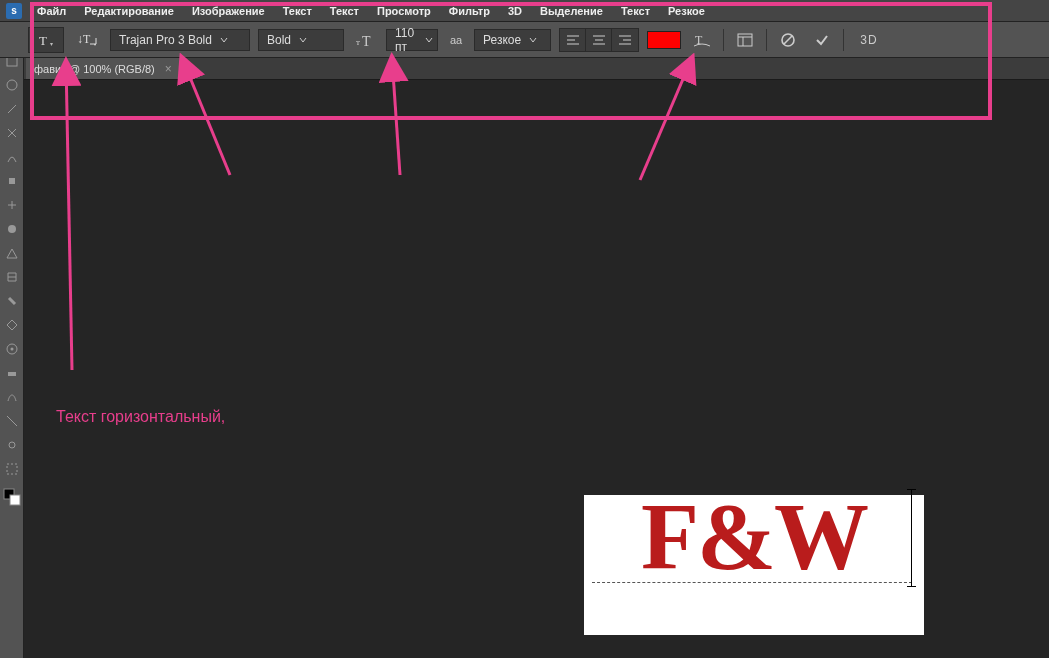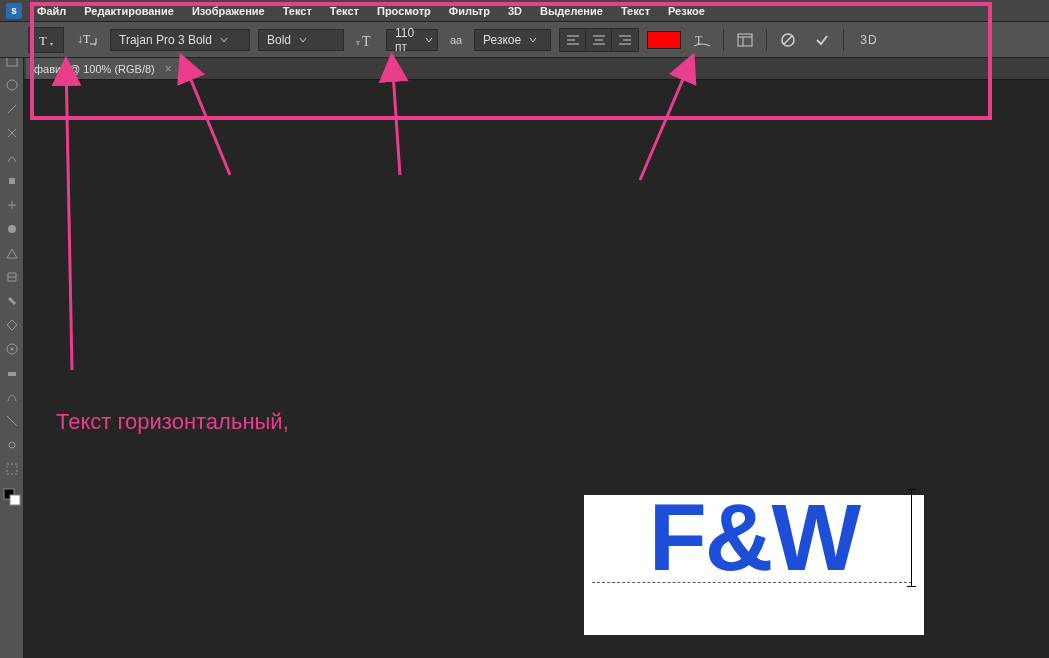--- a/index.html
+++ b/index.html
@@ -168,24 +168,24 @@
     top: 415px;
     width: 340px;
     height: 140px;
     background:#ffffff;
     display:flex;
     align-items:flex-start;
     justify-content:center;
     padding-top: 0px;
   }
   .doc-text {
-    font-family: Liberation Sans, sans-serif;
+    font-family: Liberation Serif, serif;
     font-weight: bold;
     font-size: 95px;
-    color: #1d4ed8;
+    color: #b91c1c;
     line-height: 0.9;
     letter-spacing: -2px;
   }
   .text-caret {
     position:absolute;
     right: 12px; top: -6px;
     width: 1px; height: 98px;
     background:#000;
   }
   .text-caret::before, .text-caret::after{
@@ -216,21 +216,21 @@
   svg.annot {
     position:absolute;
     left:0; top:0;
     width:1049px; height:658px;
     pointer-events:none;
   }
   .annot-text {
     position:absolute;
     left: 56px; top: 405px;
     color: #e83e8c;
-    font-size: 22px;
+    font-size: 16px;
     font-family: "Segoe UI", Arial, sans-serif;
     line-height: 1.5;
   }
 
 
   svg { overflow: visible; }
 </style>
 </head>
 <body>
 

